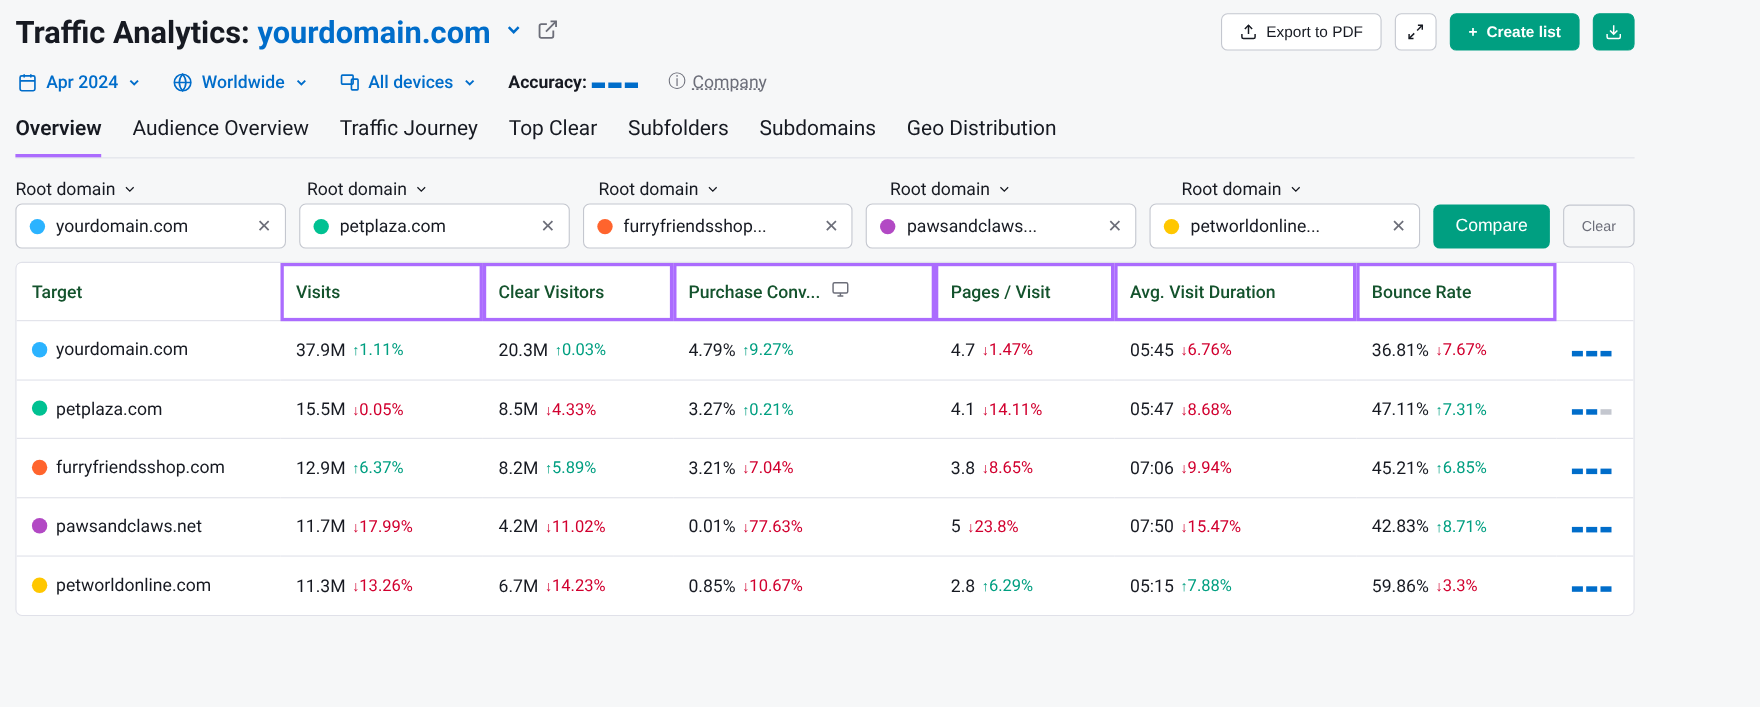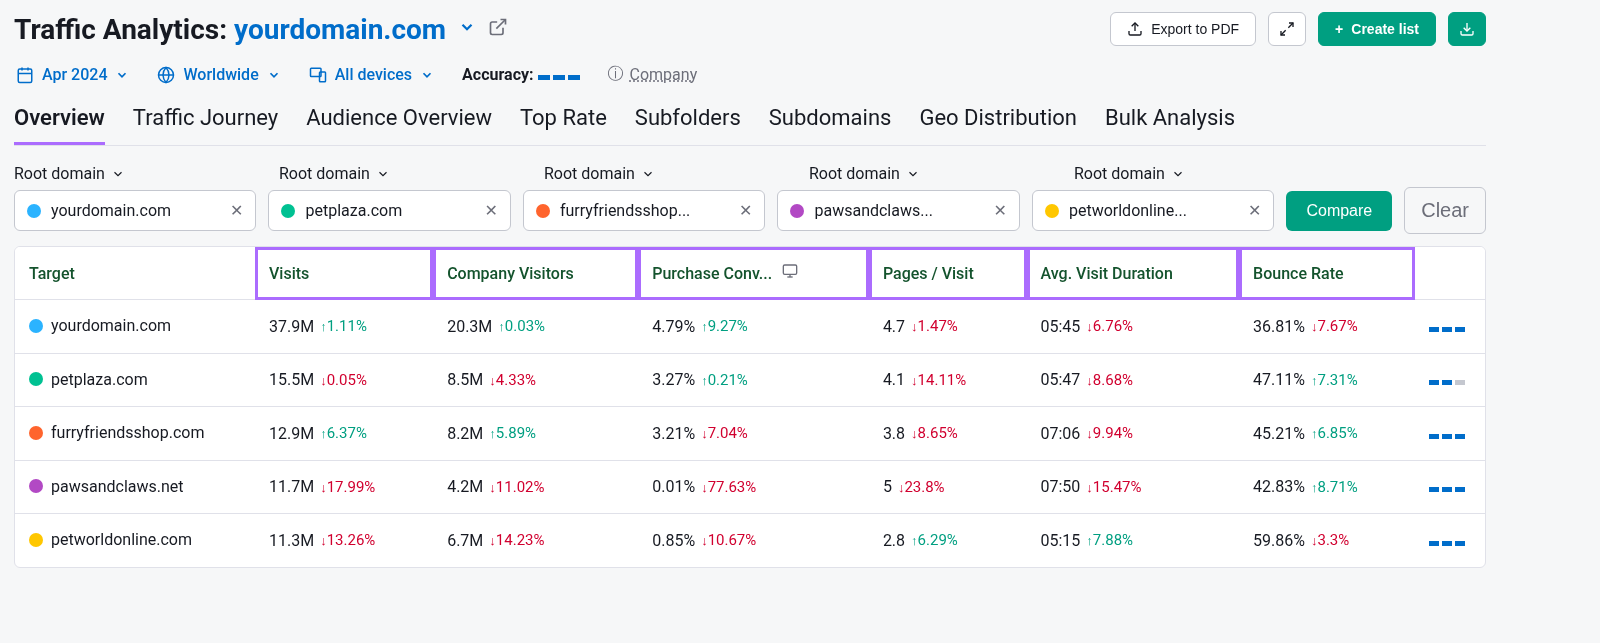--- a/index.html
+++ b/index.html
@@ -24,34 +24,34 @@
 .fitem { display: inline-flex; align-items: center; gap: 8px; color: #006dca; font-size: 16px; font-weight: 500; cursor: pointer; }
 .fitem svg { stroke: #006dca; }
 .acc { color: #171a22; font-size: 16px; font-weight: 700; }
 .acc-bars { display: inline-flex; gap: 3px; }
 .acc-bars span { width: 12px; height: 5px; background: #006dca; display: inline-block; }
 .company { color: #6c6e79; font-size: 16px; display: inline-flex; gap: 6px; align-items: center; }
 .company u { text-decoration: underline dotted; }
 
 
 .tabs { display: flex; gap: 28px; border-bottom: 1px solid #e0e1e9; margin-bottom: 18px; }
-.tab { padding: 6px 0 12px; font-size: 22px; color: #171a22; cursor: pointer; border-bottom: 3px solid transparent; }
+.tab { padding: 6px 0 12px; font-size: 19px; color: #171a22; cursor: pointer; border-bottom: 3px solid transparent; }
 .tab.active { border-bottom-color: #ab6cfe; font-weight: 600; }
 
 
 .domrow { margin-bottom: 12px; }
 .rootlabels { display: flex; gap: 0; margin-bottom: 4px; }
 .rootlabel { width: 265px; font-size: 16px; color: #171a22; display: flex; align-items: center; gap: 6px; cursor: pointer; }
 .chips { display: flex; gap: 12px; align-items: center; }
 .chip { display: inline-flex; align-items: center; gap: 10px; padding: 10px 12px; border: 1px solid #c4c7cf; border-radius: 6px; background: #fff; font-size: 16px; width: 253px; }
 .chip .dot { width: 14px; height: 14px; border-radius: 50%; flex-shrink: 0; }
 .chip .txt { flex: 1; white-space: nowrap; overflow: hidden; text-overflow: ellipsis; }
 .chip .x { color: #6c6e79; cursor: pointer; font-size: 16px; }
 .btn-compare { background: #009f81; color: #fff; border: none; padding: 11px 20px; border-radius: 6px; font-size: 16px; font-weight: 400; cursor: pointer; }
-.btn-clear { background: #f6f7f8; color: #6c6e79; border: 1px solid #c4c7cf; padding: 11px 16px; border-radius: 6px; font-size: 20px; cursor: pointer; }
+.btn-clear { background: #f6f7f8; color: #6c6e79; border: 1px solid #c4c7cf; padding: 11px 16px; border-radius: 6px; font-size: 13px; cursor: pointer; }
 
 
 .tblwrap { background: #fff; border: 1px solid #e0e1e9; border-radius: 6px; overflow: hidden; }
 table { width: 100%; border-collapse: collapse; }
 th, td { text-align: left; padding: 16px 14px; font-size: 16px; border-bottom: 1px solid #e0e1e9; }
 th { font-weight: 500; color: #14532d; position: relative; }
 th.num, td.num { text-align: left; }
 .hl { outline: 3px solid #ab6cfe; outline-offset: -3px; }
 thead tr { background: #fff; }
 .target { display: inline-flex; align-items: center; gap: 8px; }
@@ -165,27 +165,26 @@
         </span>
     </span>
     <span class="company">
       <span>ⓘ</span>
       <u>Company</u>
     </span>
   </div>
 
   <div class="tabs" id="tabs">
       <span class="tab active">Overview</span>
+      <span class="tab">Audience Overview</span>
       <span class="tab">Traffic Journey</span>
-      <span class="tab">Audience Overview</span>
-      <span class="tab">Top Rate</span>
+      <span class="tab">Top Clear</span>
       <span class="tab">Subfolders</span>
       <span class="tab">Subdomains</span>
       <span class="tab">Geo Distribution</span>
-      <span class="tab">Bulk Analysis</span>
     </div>
 
   <div class="domrow">
     <div class="rootlabels" id="rootlabels">
         <div class="rootlabel">
           <span>Root domain</span> 
           <svg width="14" height="14" viewBox="0 0 24 24" fill="none" stroke="#171a22" stroke-width="2">
             <polyline points="6 9 12 15 18 9"></polyline>
           </svg>
         </div>
@@ -245,21 +244,21 @@
         <button class="btn-clear">Clear</button>
       </div>
   </div>
 
   <div class="tblwrap">
     <table>
       <thead>
         <tr>
           <th class="col-target">Target</th>
           <th class="num hl">Visits</th>
-          <th class="num hl">Company Visitors</th>
+          <th class="num hl">Clear Visitors</th>
           <th class="num hl">
             <span>Purchase Conv...</span>
             <span class="deskicon">
               <svg width="16" height="16" viewBox="0 0 24 24" fill="none" stroke="#6c6e79" stroke-width="2">
                   <rect x="2" y="3" width="20" height="14" rx="2"></rect>
                   <line x1="8" y1="21" x2="16" y2="21"></line>
                   <line x1="12" y1="17" x2="12" y2="21"></line>
                 </svg>
             </span>
           </th>

